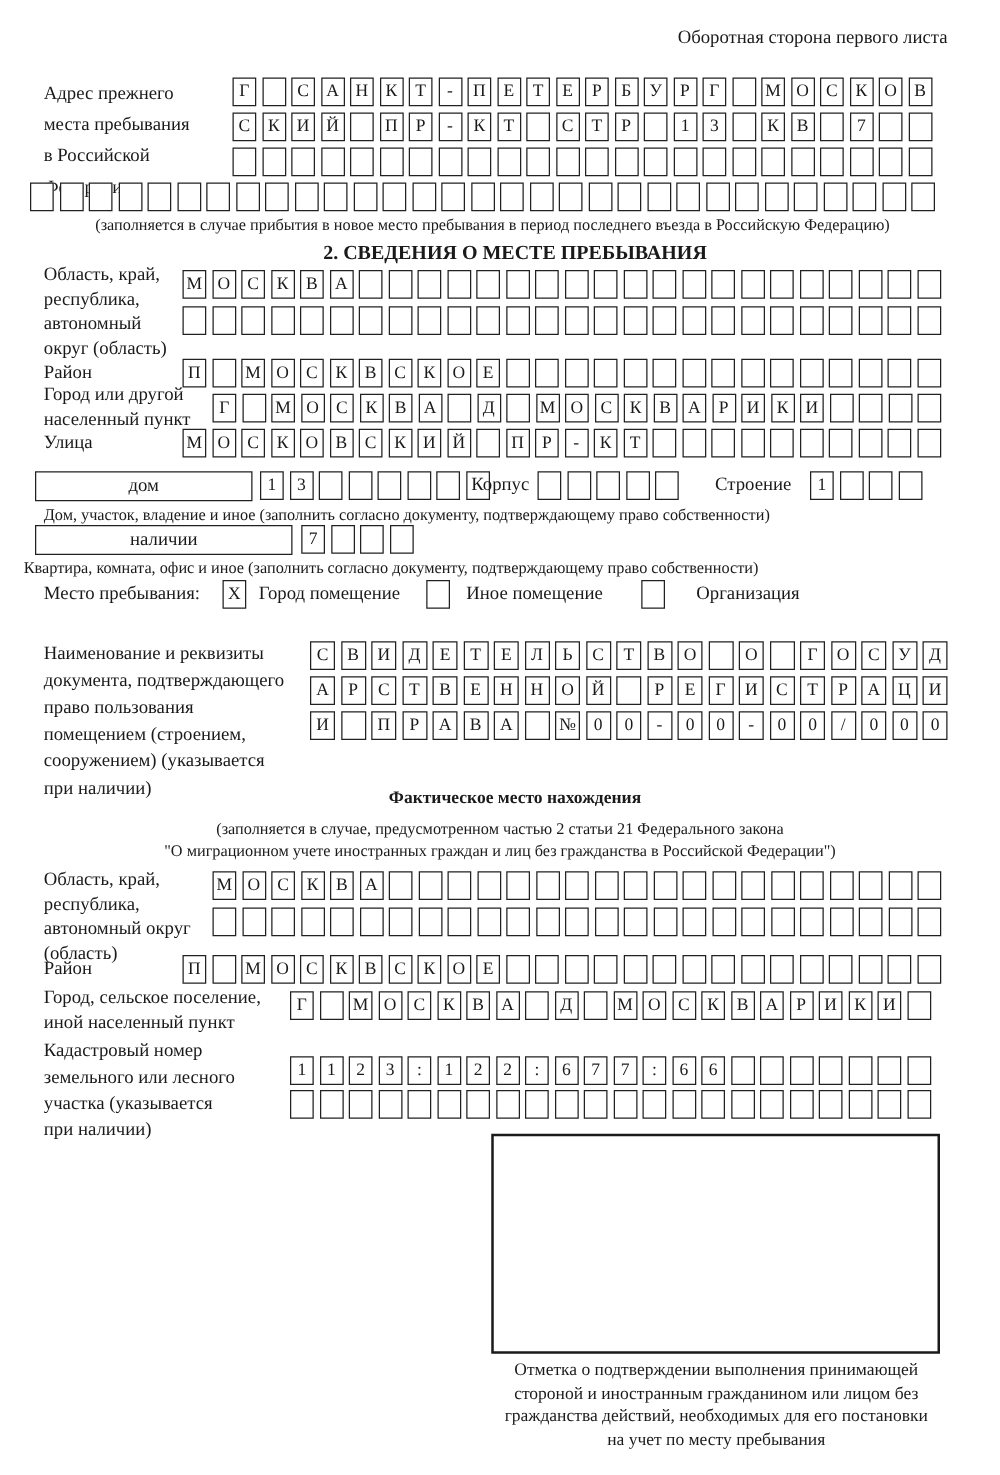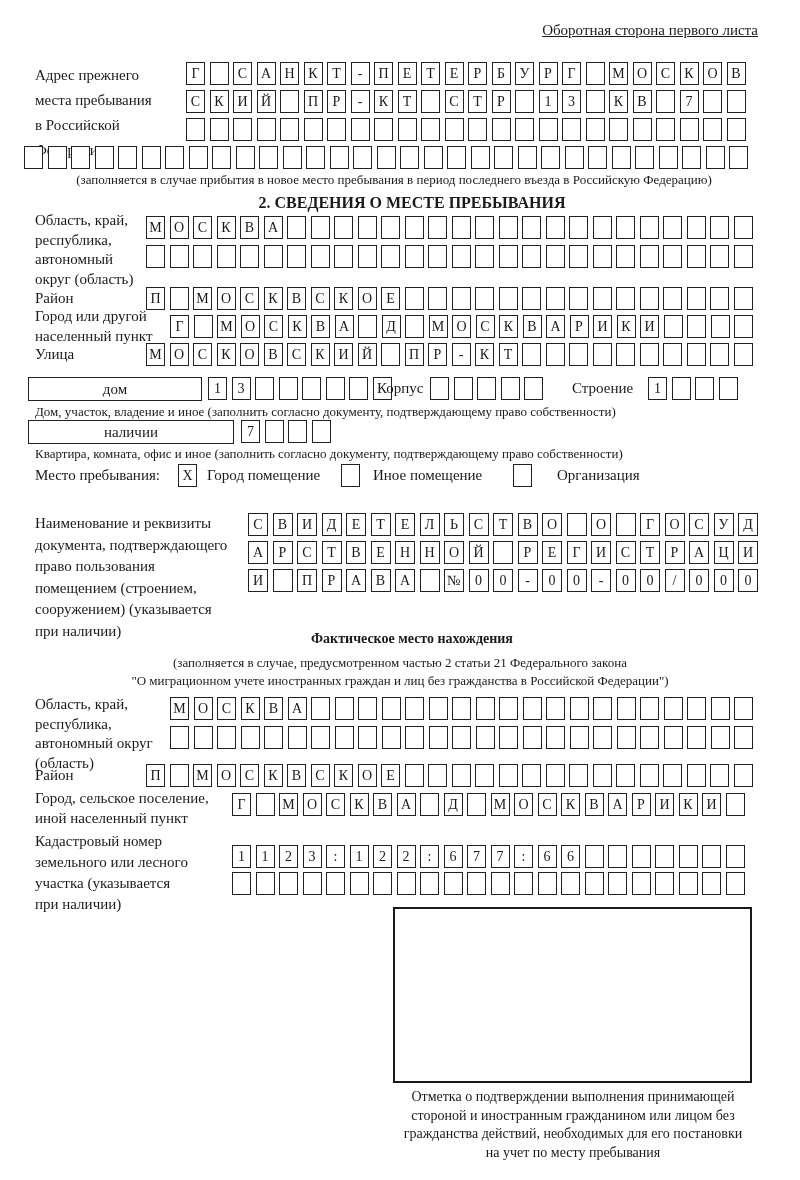--- a/index.html
+++ b/index.html
@@ -19,21 +19,21 @@
     width:19px;height:23px;border:1.8px solid #212121;box-sizing:border-box;
     display:inline-flex;align-items:center;justify-content:center;
     font-size:14px;line-height:1;background:#fff;flex:0 0 auto;
   }
   .grid.wide .cell{width:20px;}
   .fieldrect{
     position:absolute;border:1.8px solid #212121;box-sizing:border-box;height:24px;
     display:flex;align-items:center;justify-content:center;font-size:15px;background:#fff;text-align:right;
   }
   .stampbox{position:absolute;border:2px solid #1a1a1a;box-sizing:border-box;background:#fff;}
-  .title-right{position:absolute;font-size:15px;white-space:nowrap;text-decoration:underline;}
+  .title-right{position:absolute;font-size:15px;white-space:nowrap;}
 </style>
 </head>
 <body>
 
 <div class="page">
 
   <div class="title-right" style="top:22px;right:42px;">Оборотная сторона первого листа</div>
 
   <div class="lbl lines abs" style="left:35px;top:63px;line-height:25px;">Адрес прежнего
 места пребывания
@@ -333,21 +333,21 @@
     </div>
   <div class="cap abs" style="left:35px;top:404px;text-align:center;">Дом, участок, владение и иное (заполнить согласно документу, подтверждающему право собственности)</div>
 
   <div class="fieldrect" style="left:28px;top:420px;width:206px;">наличии</div>
   <div class="grid" style="left:241px;top:420px;">
       <span class="cell">7</span>
       <span class="cell"></span>
       <span class="cell"></span>
       <span class="cell"></span>
     </div>
-  <div class="cap abs" style="left:35px;top:446px;">Квартира, комната, офис и иное (заполнить согласно документу, подтверждающему право собственности)</div>
+  <div class="cap abs" style="left:19px;top:446px;">Квартира, комната, офис и иное (заполнить согласно документу, подтверждающему право собственности)</div>
 
   <div class="lbl abs" style="left:35px;top:467px;">Место пребывания:</div>
   <span class="cell abs" style="left:178px;top:464px;">X</span>
   <div class="lbl abs" style="left:207px;top:467px;">Город помещение</div>
   <span class="cell abs" style="left:341px;top:464px;"></span>
   <div class="lbl abs" style="left:373px;top:467px;">Иное помещение</div>
   <span class="cell abs" style="left:513px;top:464px;"></span>
   <div class="lbl abs" style="left:557px;top:467px;">Организация</div>
 
   <div class="lbl lines abs" style="left:35px;top:513px;line-height:21.5px;">Наименование и реквизиты

